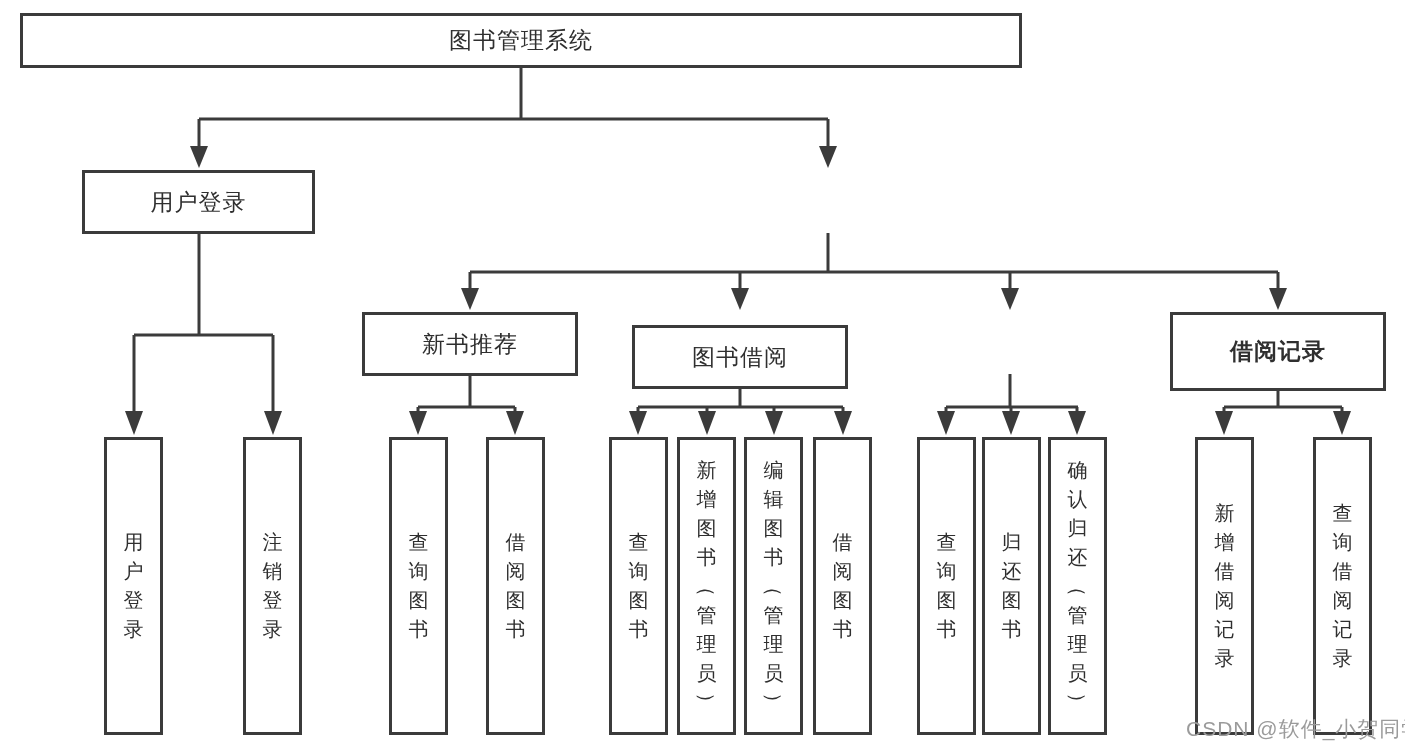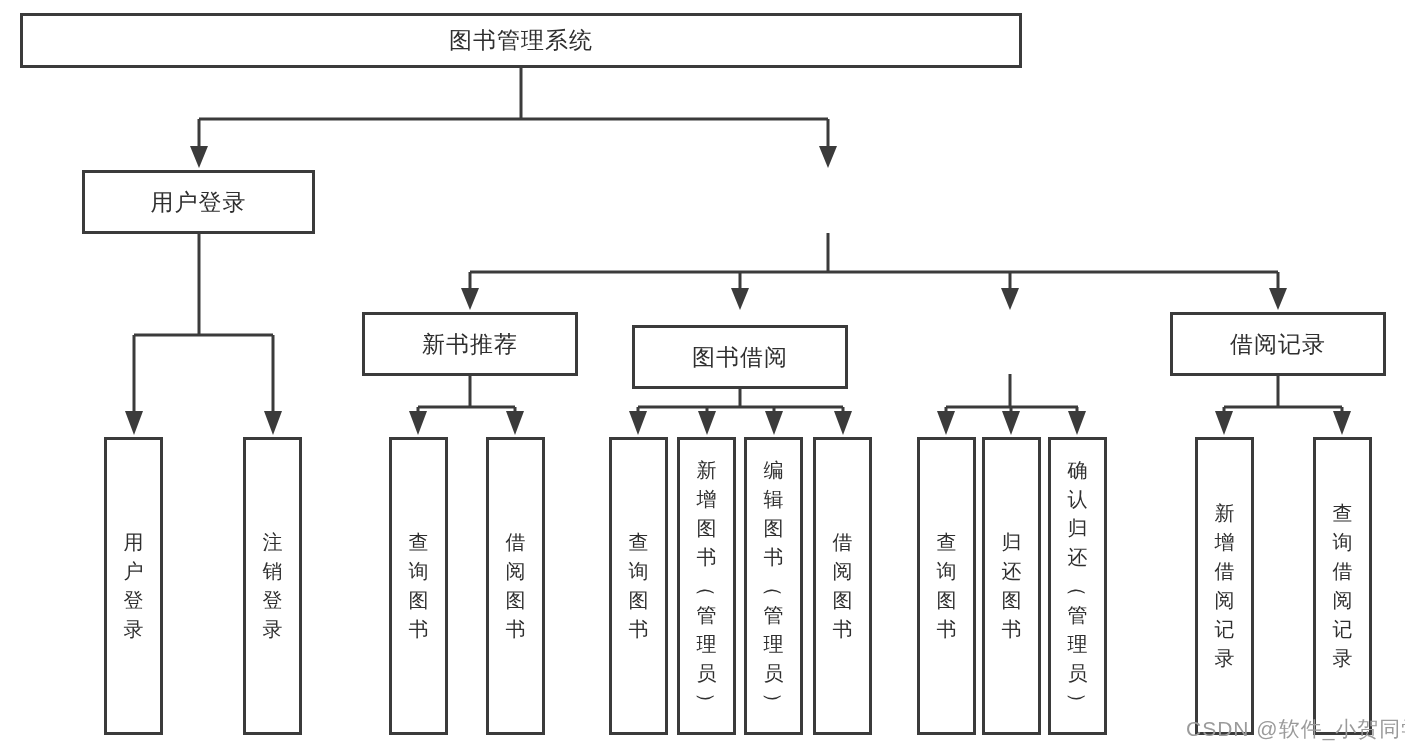--- a/index.html
+++ b/index.html
@@ -35,21 +35,21 @@
     letter-spacing:1px;
     z-index:1;
   }
   .node.hnode{white-space:nowrap;}
   .root-node{left:20px;top:13px;width:1002px;height:55px;}
   .n-user  {left:82px;top:170px;width:233px;height:64px;}
   .n-mgmt  {left:711px;top:170px;width:234px;height:64px;}
   .n-s1{left:362px;top:312px;width:216px;height:64px;}
   .n-s2{left:632px;top:312px;width:216px;height:64px;margin-top:13px;}
   .n-s3{left:902px;top:312px;width:216px;height:64px;}
-  .n-s4{left:1170px;top:312px;width:216px;height:64px;}
+  .n-s4{left:1170px;top:312px;width:216px;height:79px;font-weight:bold;}
   .leaf{
     top:437px;width:59px;height:298px;
     flex-direction:column;
     font-size:20px;
     letter-spacing:0;
   }
   .leaf span{display:block;width:100%;text-align:center;line-height:29px;height:29px;}
   .leaf span.paren{transform:rotate(90deg);}
   .l1{left:104px;}  .l2{left:243px;}
   .l3{left:389px;}  .l4{left:486px;}

